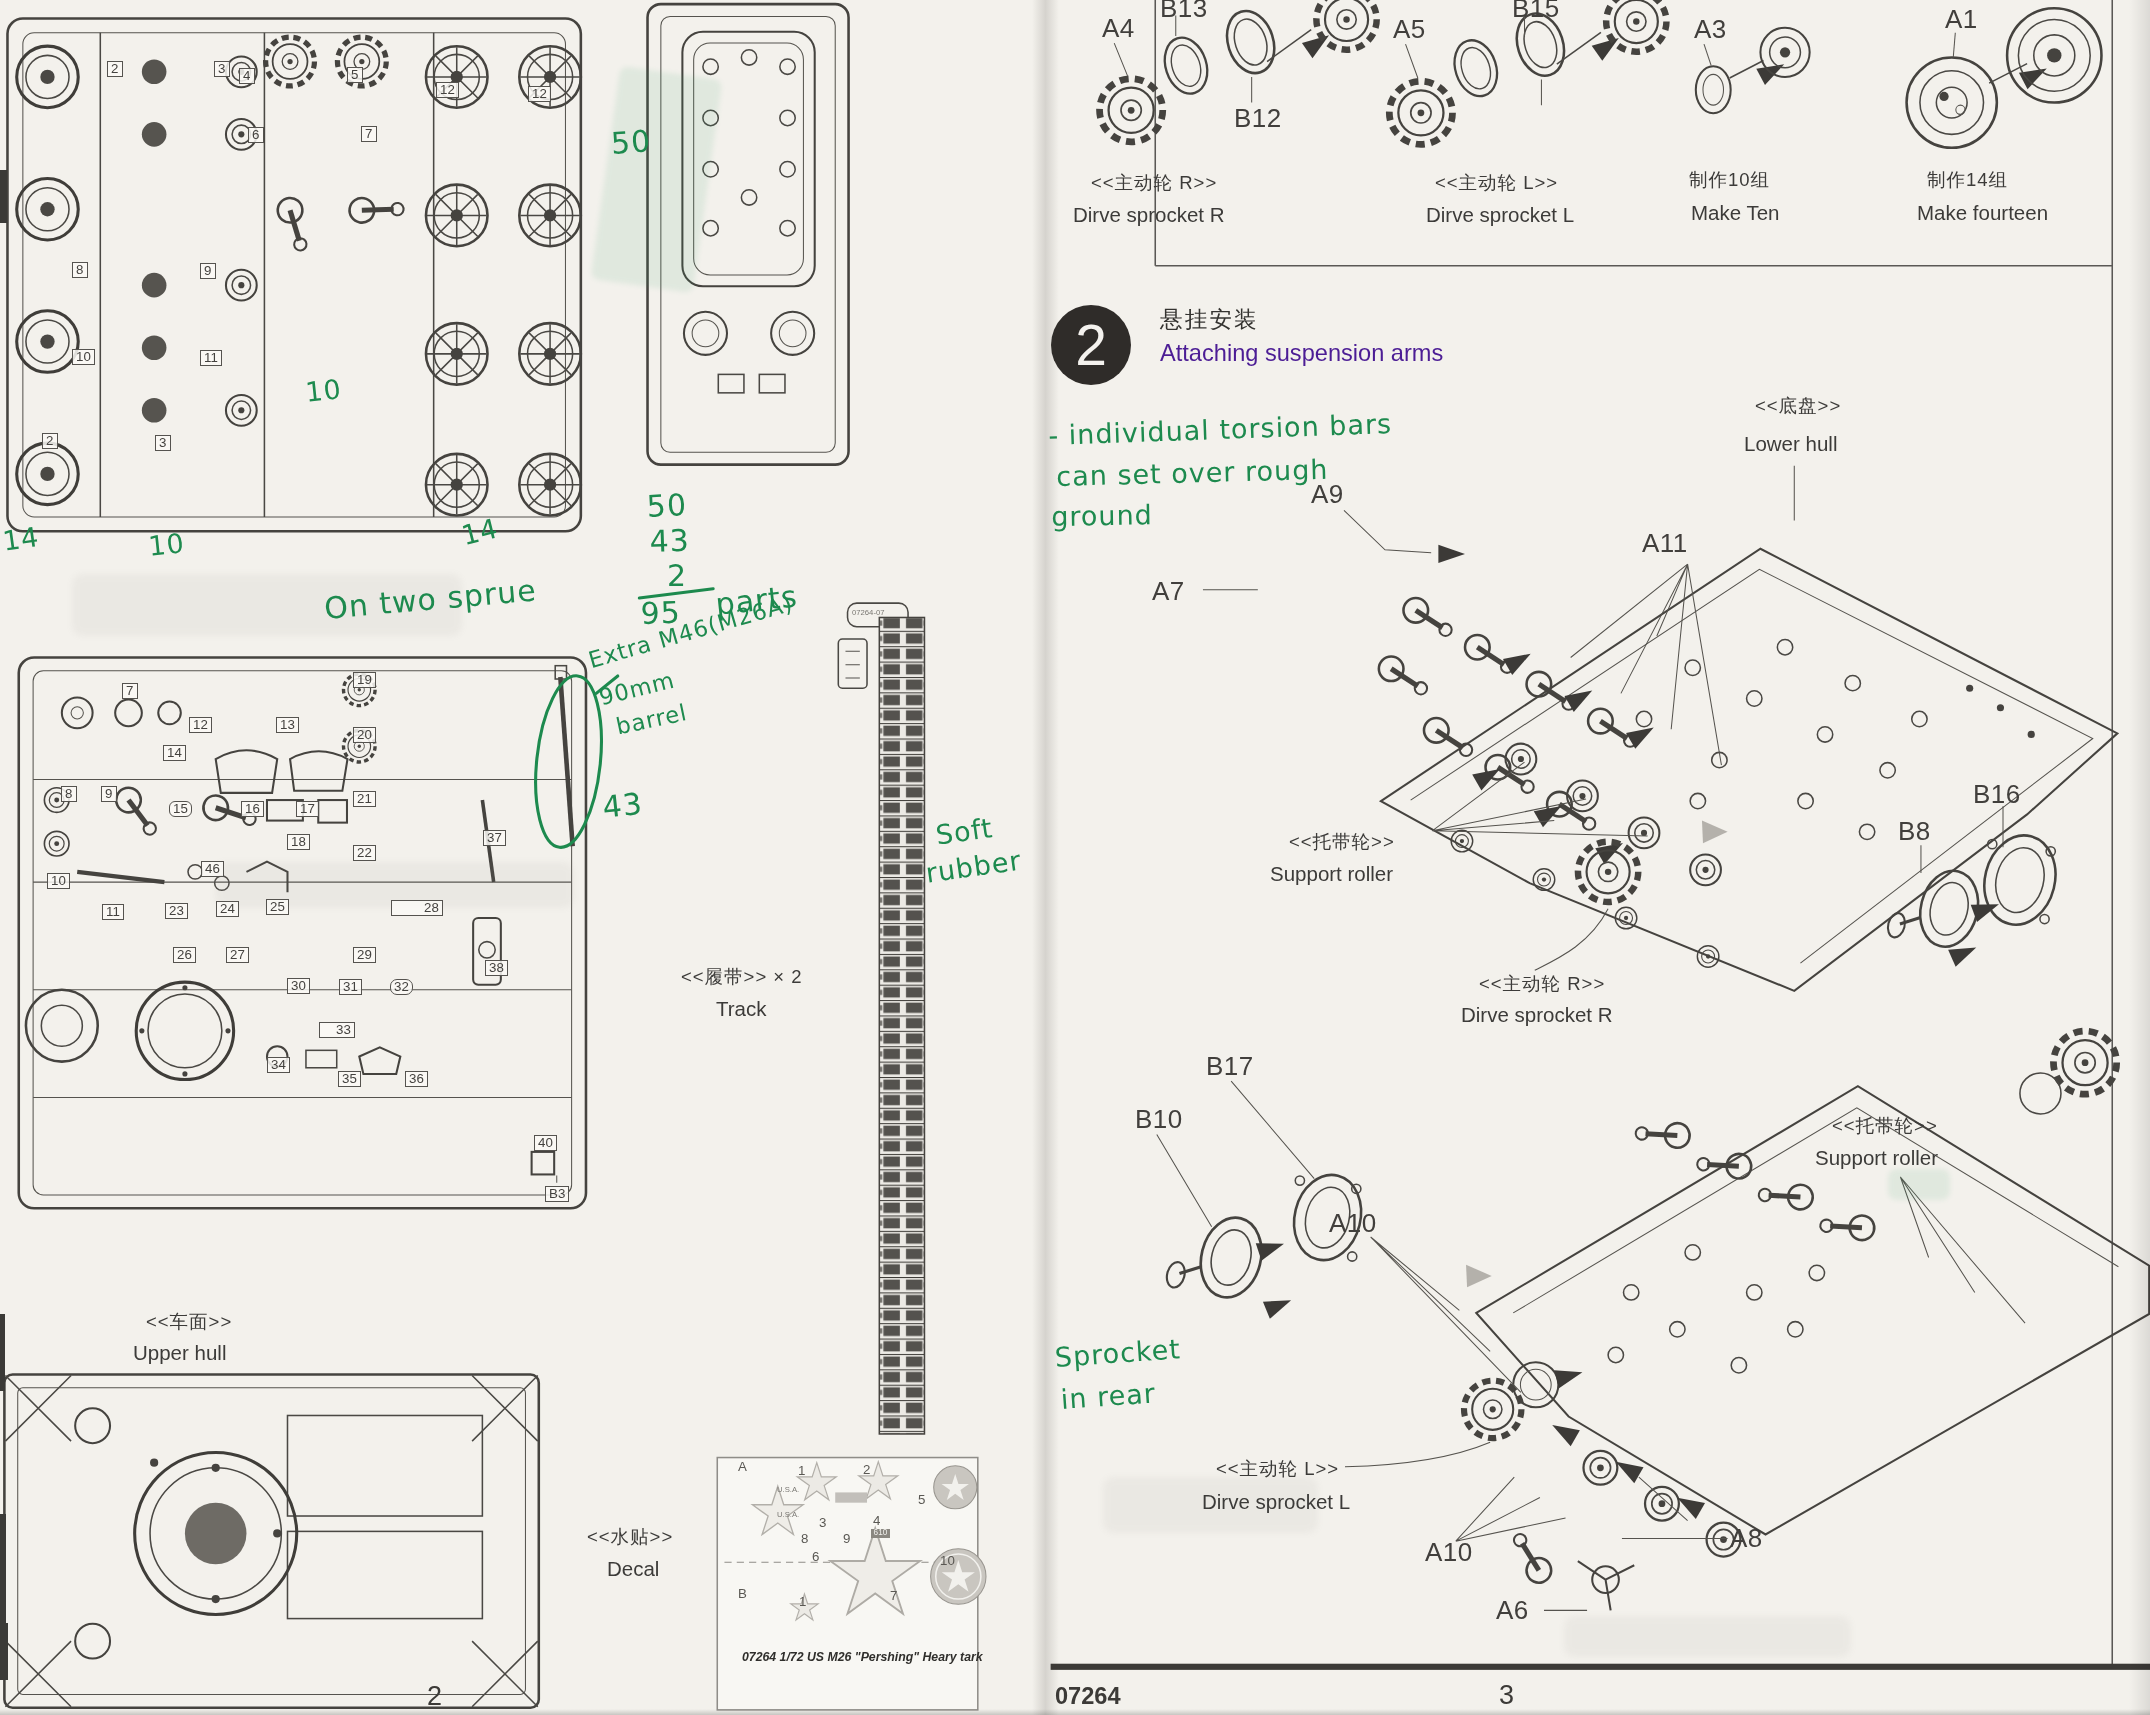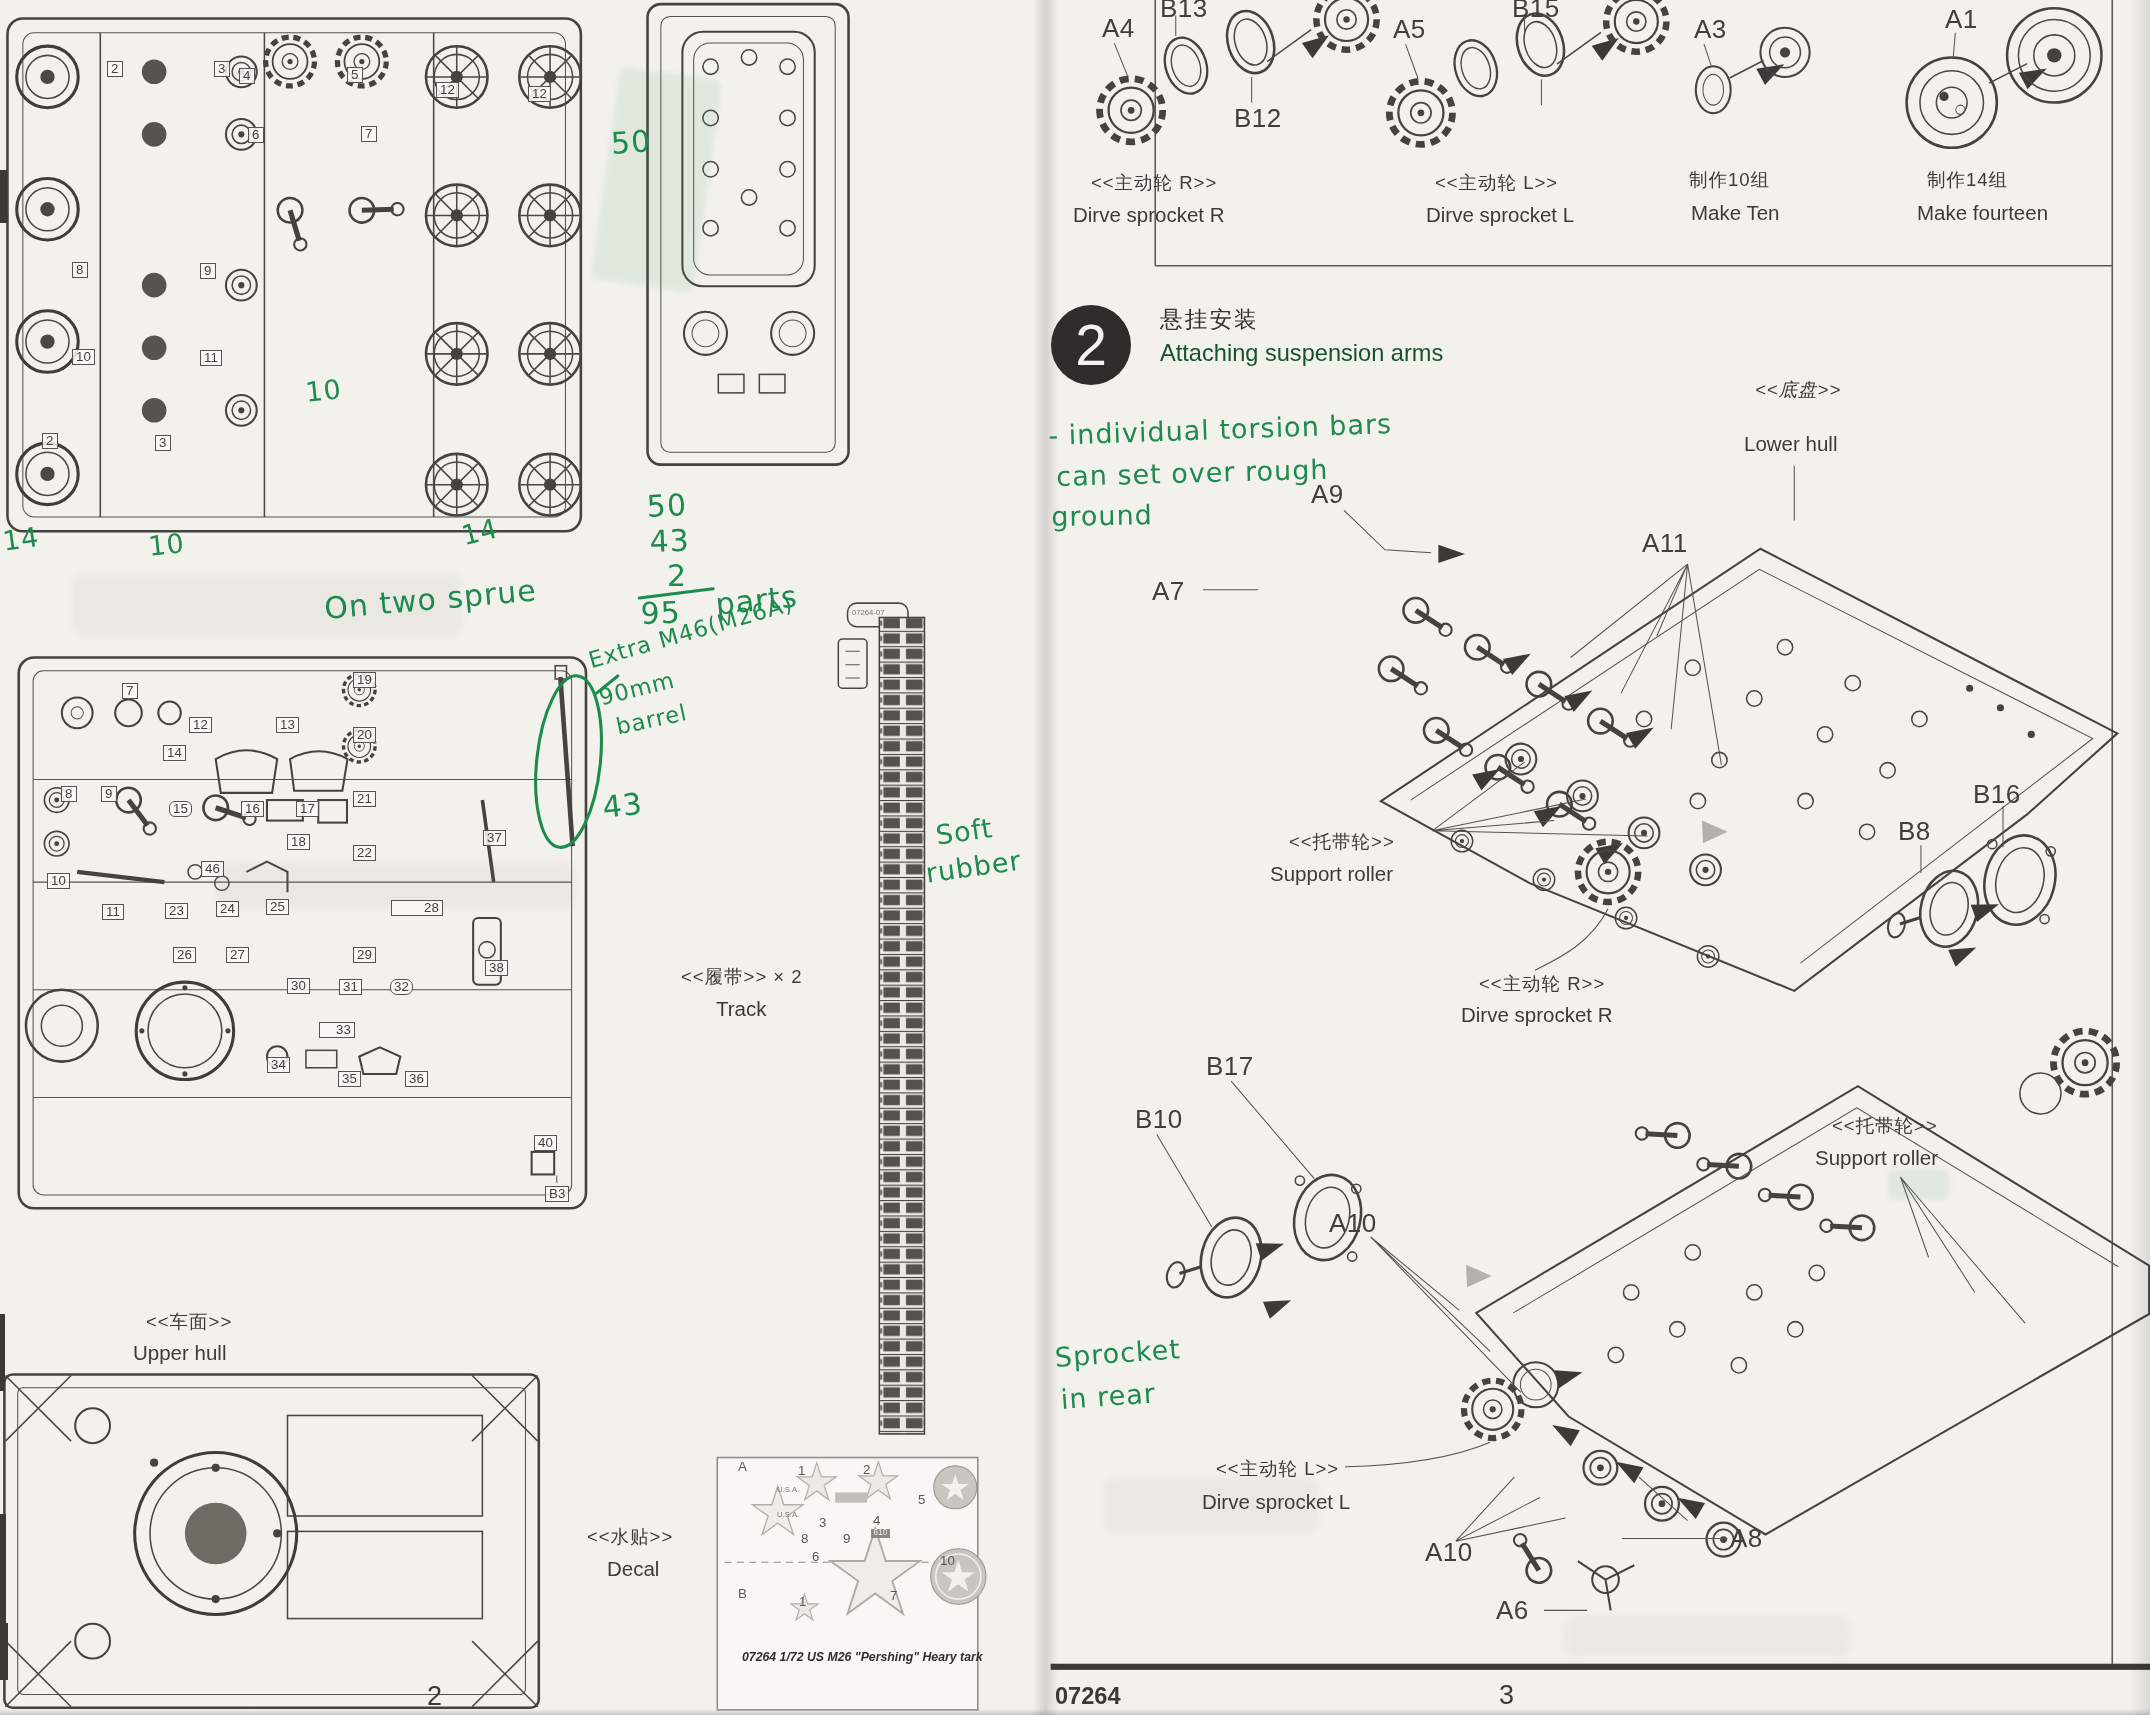--- a/index.html
+++ b/index.html
@@ -18,21 +18,21 @@
   .tiny2{font-size:7.7px;color:#7a7873;}
   .plate{font-size:8.2px;color:#f1f0ec;background:#8a8780;padding:0 2.6px;}
   .capit{font-size:12.3px;font-style:italic;font-weight:bold;color:#2f2e2b;}
   .foot{position:absolute;font-size:27px;color:#3c3a37;}
   .kit{font-weight:bold;font-size:23.6px;}
   
   #step-circle{position:absolute;left:1051px;top:305px;width:80px;height:80px;border-radius:50%;
     background:#2f2c29;color:#f4f2ee;display:flex;align-items:center;justify-content:center;
     font-size:57px;font-family:"Liberation Sans",sans-serif;}
   #step-cn{position:absolute;left:1160px;top:304px;font-size:22.6px;letter-spacing:2.1px;color:#343330;}
-  #step-en{position:absolute;left:1160px;top:340px;font-size:23.6px;color:#14532d;}
+  #step-en{position:absolute;left:1160px;top:340px;font-size:23.6px;color:#4c1d95;}
   
   .sliver{position:absolute;background:#3b3a37;}
   .smudge{position:absolute;background:#8d8a84;opacity:.08;filter:blur(3.1px);border-radius:10.3px;}
   .gsmudge{position:absolute;background:#3fa06b;opacity:.10;filter:blur(2.6px);border-radius:8.2px;}
   #gutter{position:absolute;left:1032px;top:0;width:27px;height:1715px;
     background:linear-gradient(to right,rgba(0,0,0,0),rgba(60,55,48,.16),rgba(0,0,0,0));}
   #bottom-edge{position:absolute;left:0;top:1709px;width:2151px;height:6.2px;
     background:linear-gradient(to bottom,rgba(0,0,0,0),rgba(0,0,0,.18));}
   #right-edge{position:absolute;left:2129px;top:0;width:22px;height:1715px;
     background:linear-gradient(to right,rgba(0,0,0,0),rgba(0,0,0,.10));}
@@ -444,21 +444,21 @@
       <span class="lbl cn" style="left: 1927px; top: 170px;">制作14组</span>
       <span class="lbl en" style="left: 1917px; top: 202px;">Make fourteen</span>
       <span class="lbl green" style="left: 1048px; top: 422px; transform: rotate(-2deg);">- individual torsion bars</span>
       <span class="lbl green" style="left: 1056px; top: 463px; transform: rotate(-1.5deg);">can set over rough</span>
       <span class="lbl green" style="left: 1051px; top: 503px; transform: rotate(-1deg);">ground</span>
       <span class="lbl green" style="left: 1054px; top: 1344px; transform: rotate(-4deg);">Sprocket</span>
       <span class="lbl green" style="left: 1060px; top: 1386px; transform: rotate(-4deg);">in rear</span>
       <span class="lbl part" style="left: 1311px; top: 481px;">A9</span>
       <span class="lbl part" style="left: 1152px; top: 578px;">A7</span>
       <span class="lbl part" style="left: 1642px; top: 530px;">A11</span>
-      <span class="lbl cn" style="left: 1755px; top: 380px; font-style: italic;">&lt;&lt;底盘&gt;&gt;</span>
+      <span class="lbl cn" style="left: 1755px; top: 396px;">&lt;&lt;底盘&gt;&gt;</span>
       <span class="lbl en" style="left: 1744px; top: 433px;">Lower hull</span>
       <span class="lbl cn" style="left: 1289px; top: 832px;">&lt;&lt;托带轮&gt;&gt;</span>
       <span class="lbl en" style="left: 1270px; top: 863px;">Support roller</span>
       <span class="lbl part" style="left: 1973px; top: 781px;">B16</span>
       <span class="lbl part" style="left: 1898px; top: 818px;">B8</span>
       <span class="lbl cn" style="left: 1479px; top: 974px;">&lt;&lt;主动轮 R&gt;&gt;</span>
       <span class="lbl en" style="left: 1461px; top: 1004px;">Dirve sprocket R</span>
       <span class="lbl part" style="left: 1206px; top: 1053px;">B17</span>
       <span class="lbl part" style="left: 1135px; top: 1106px;">B10</span>
       <span class="lbl part" style="left: 1329px; top: 1210px;">A10</span>

